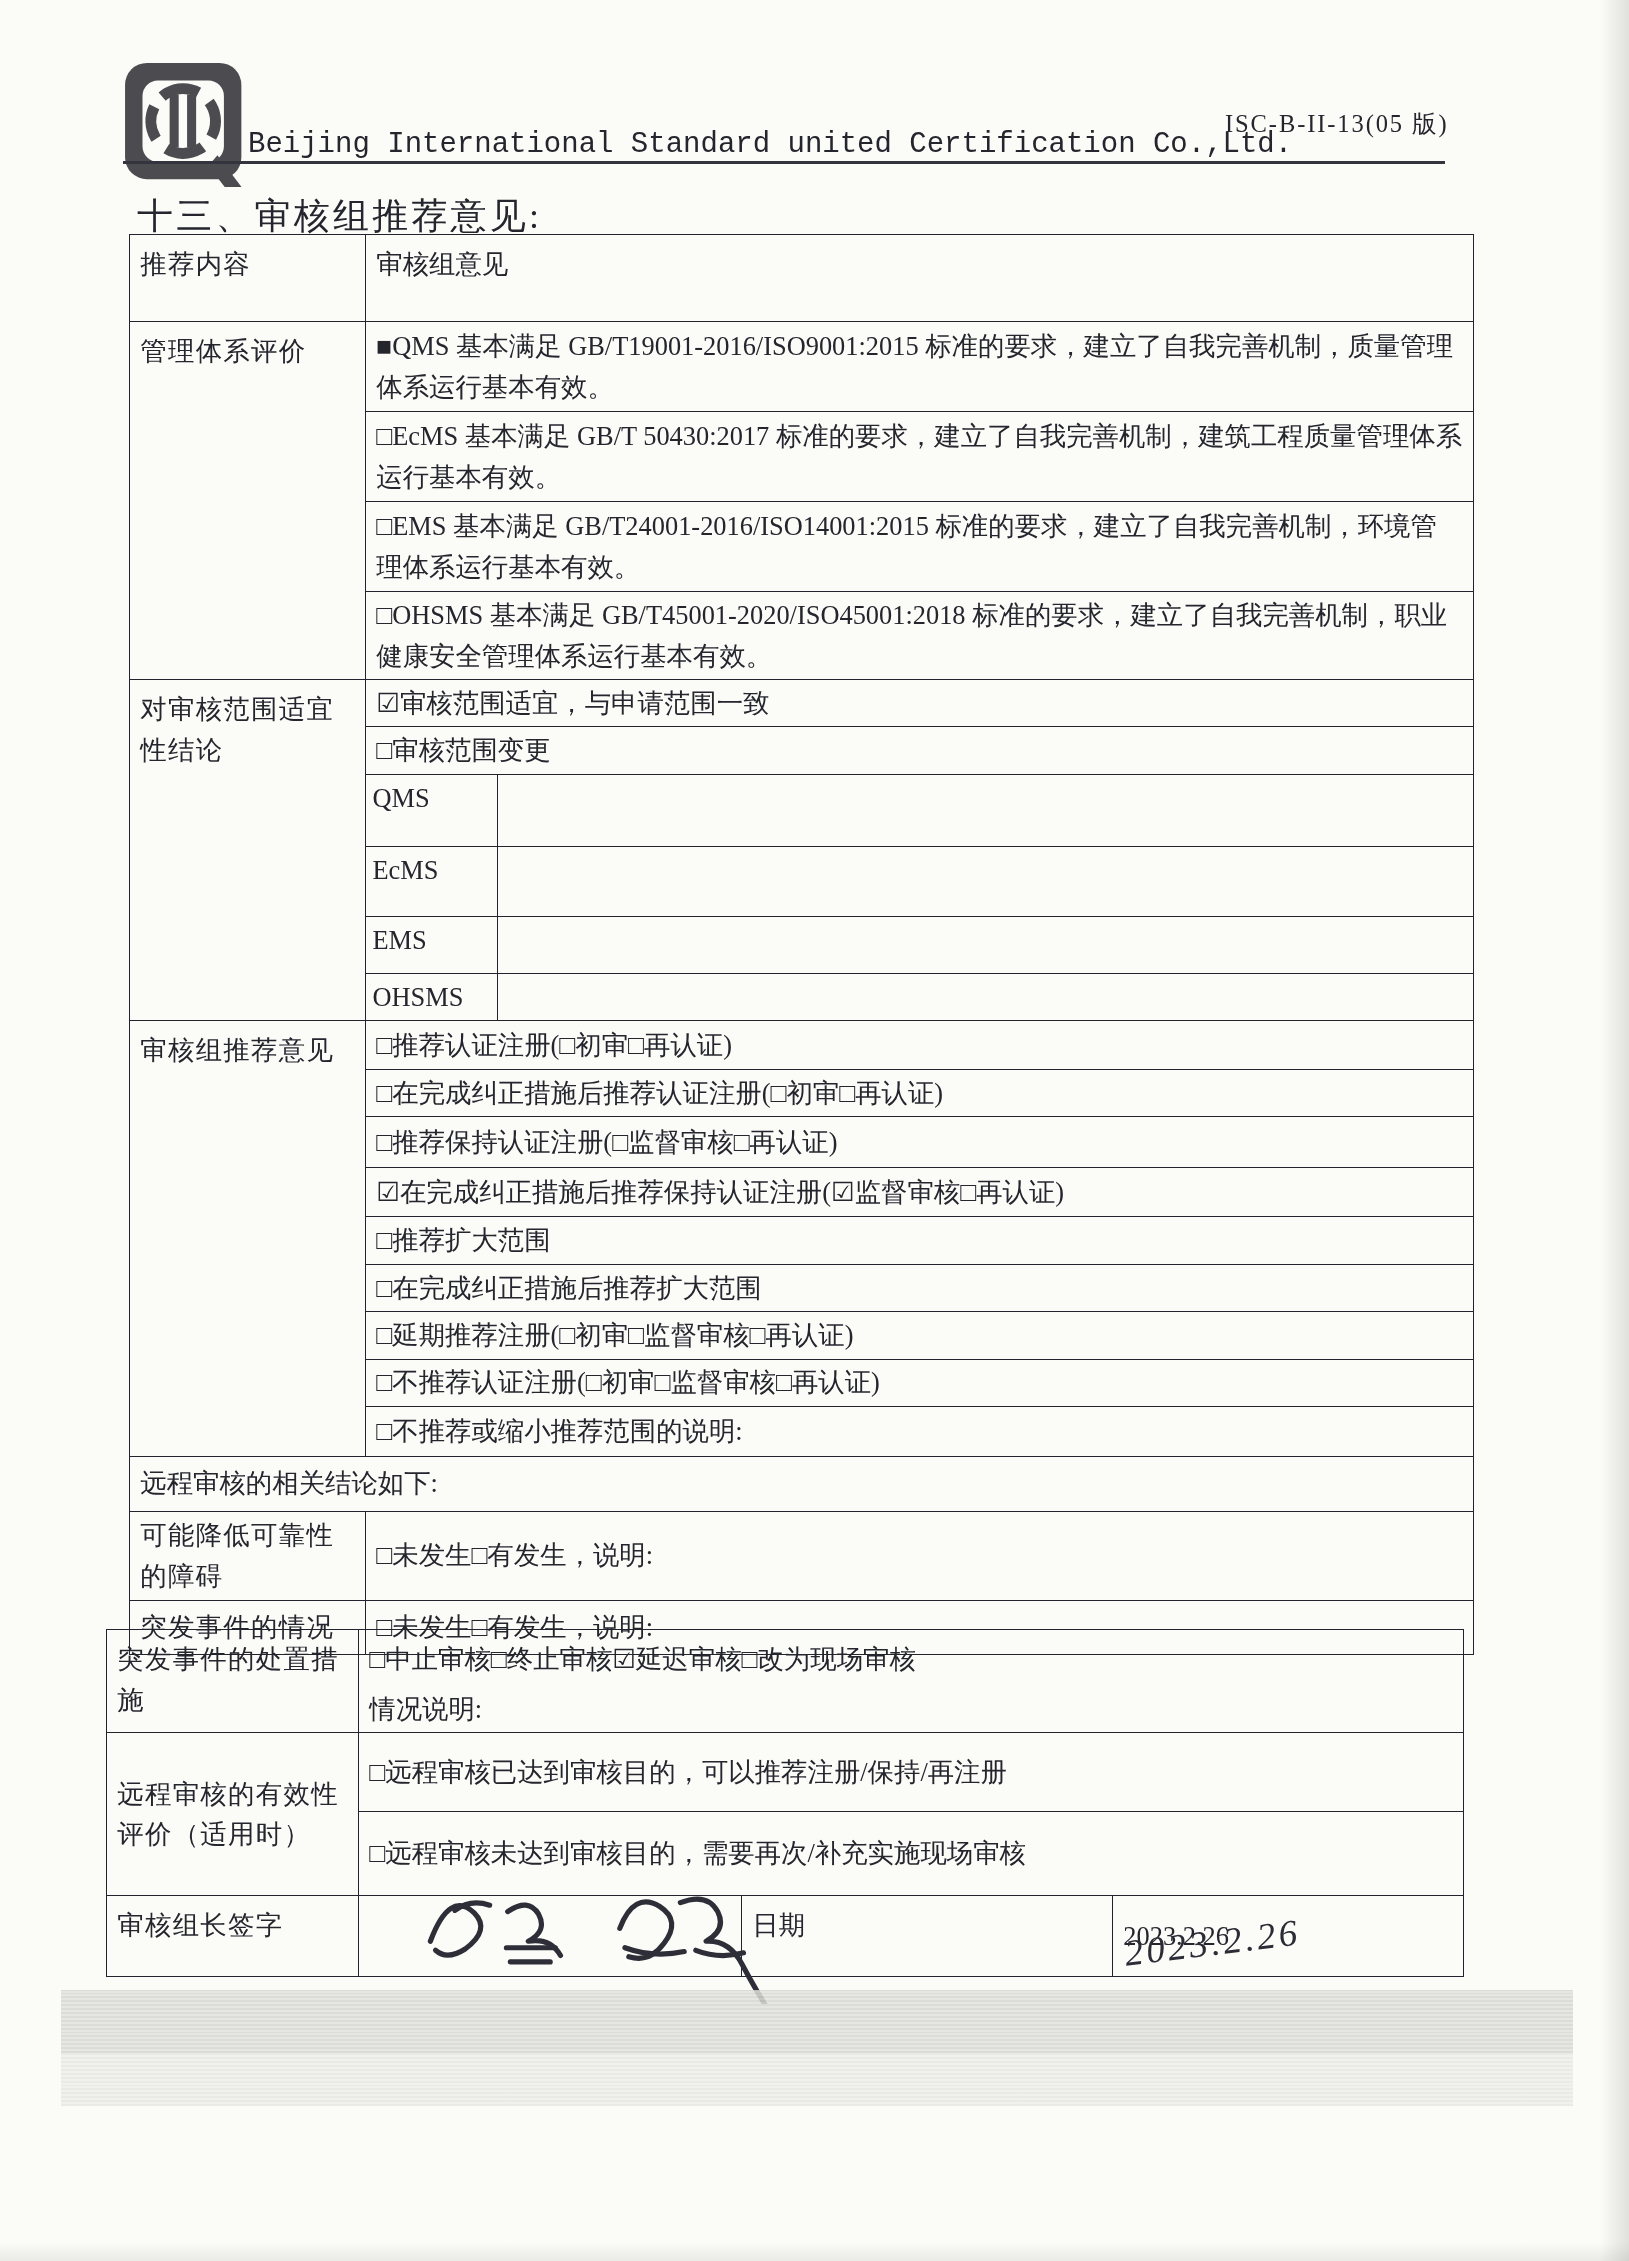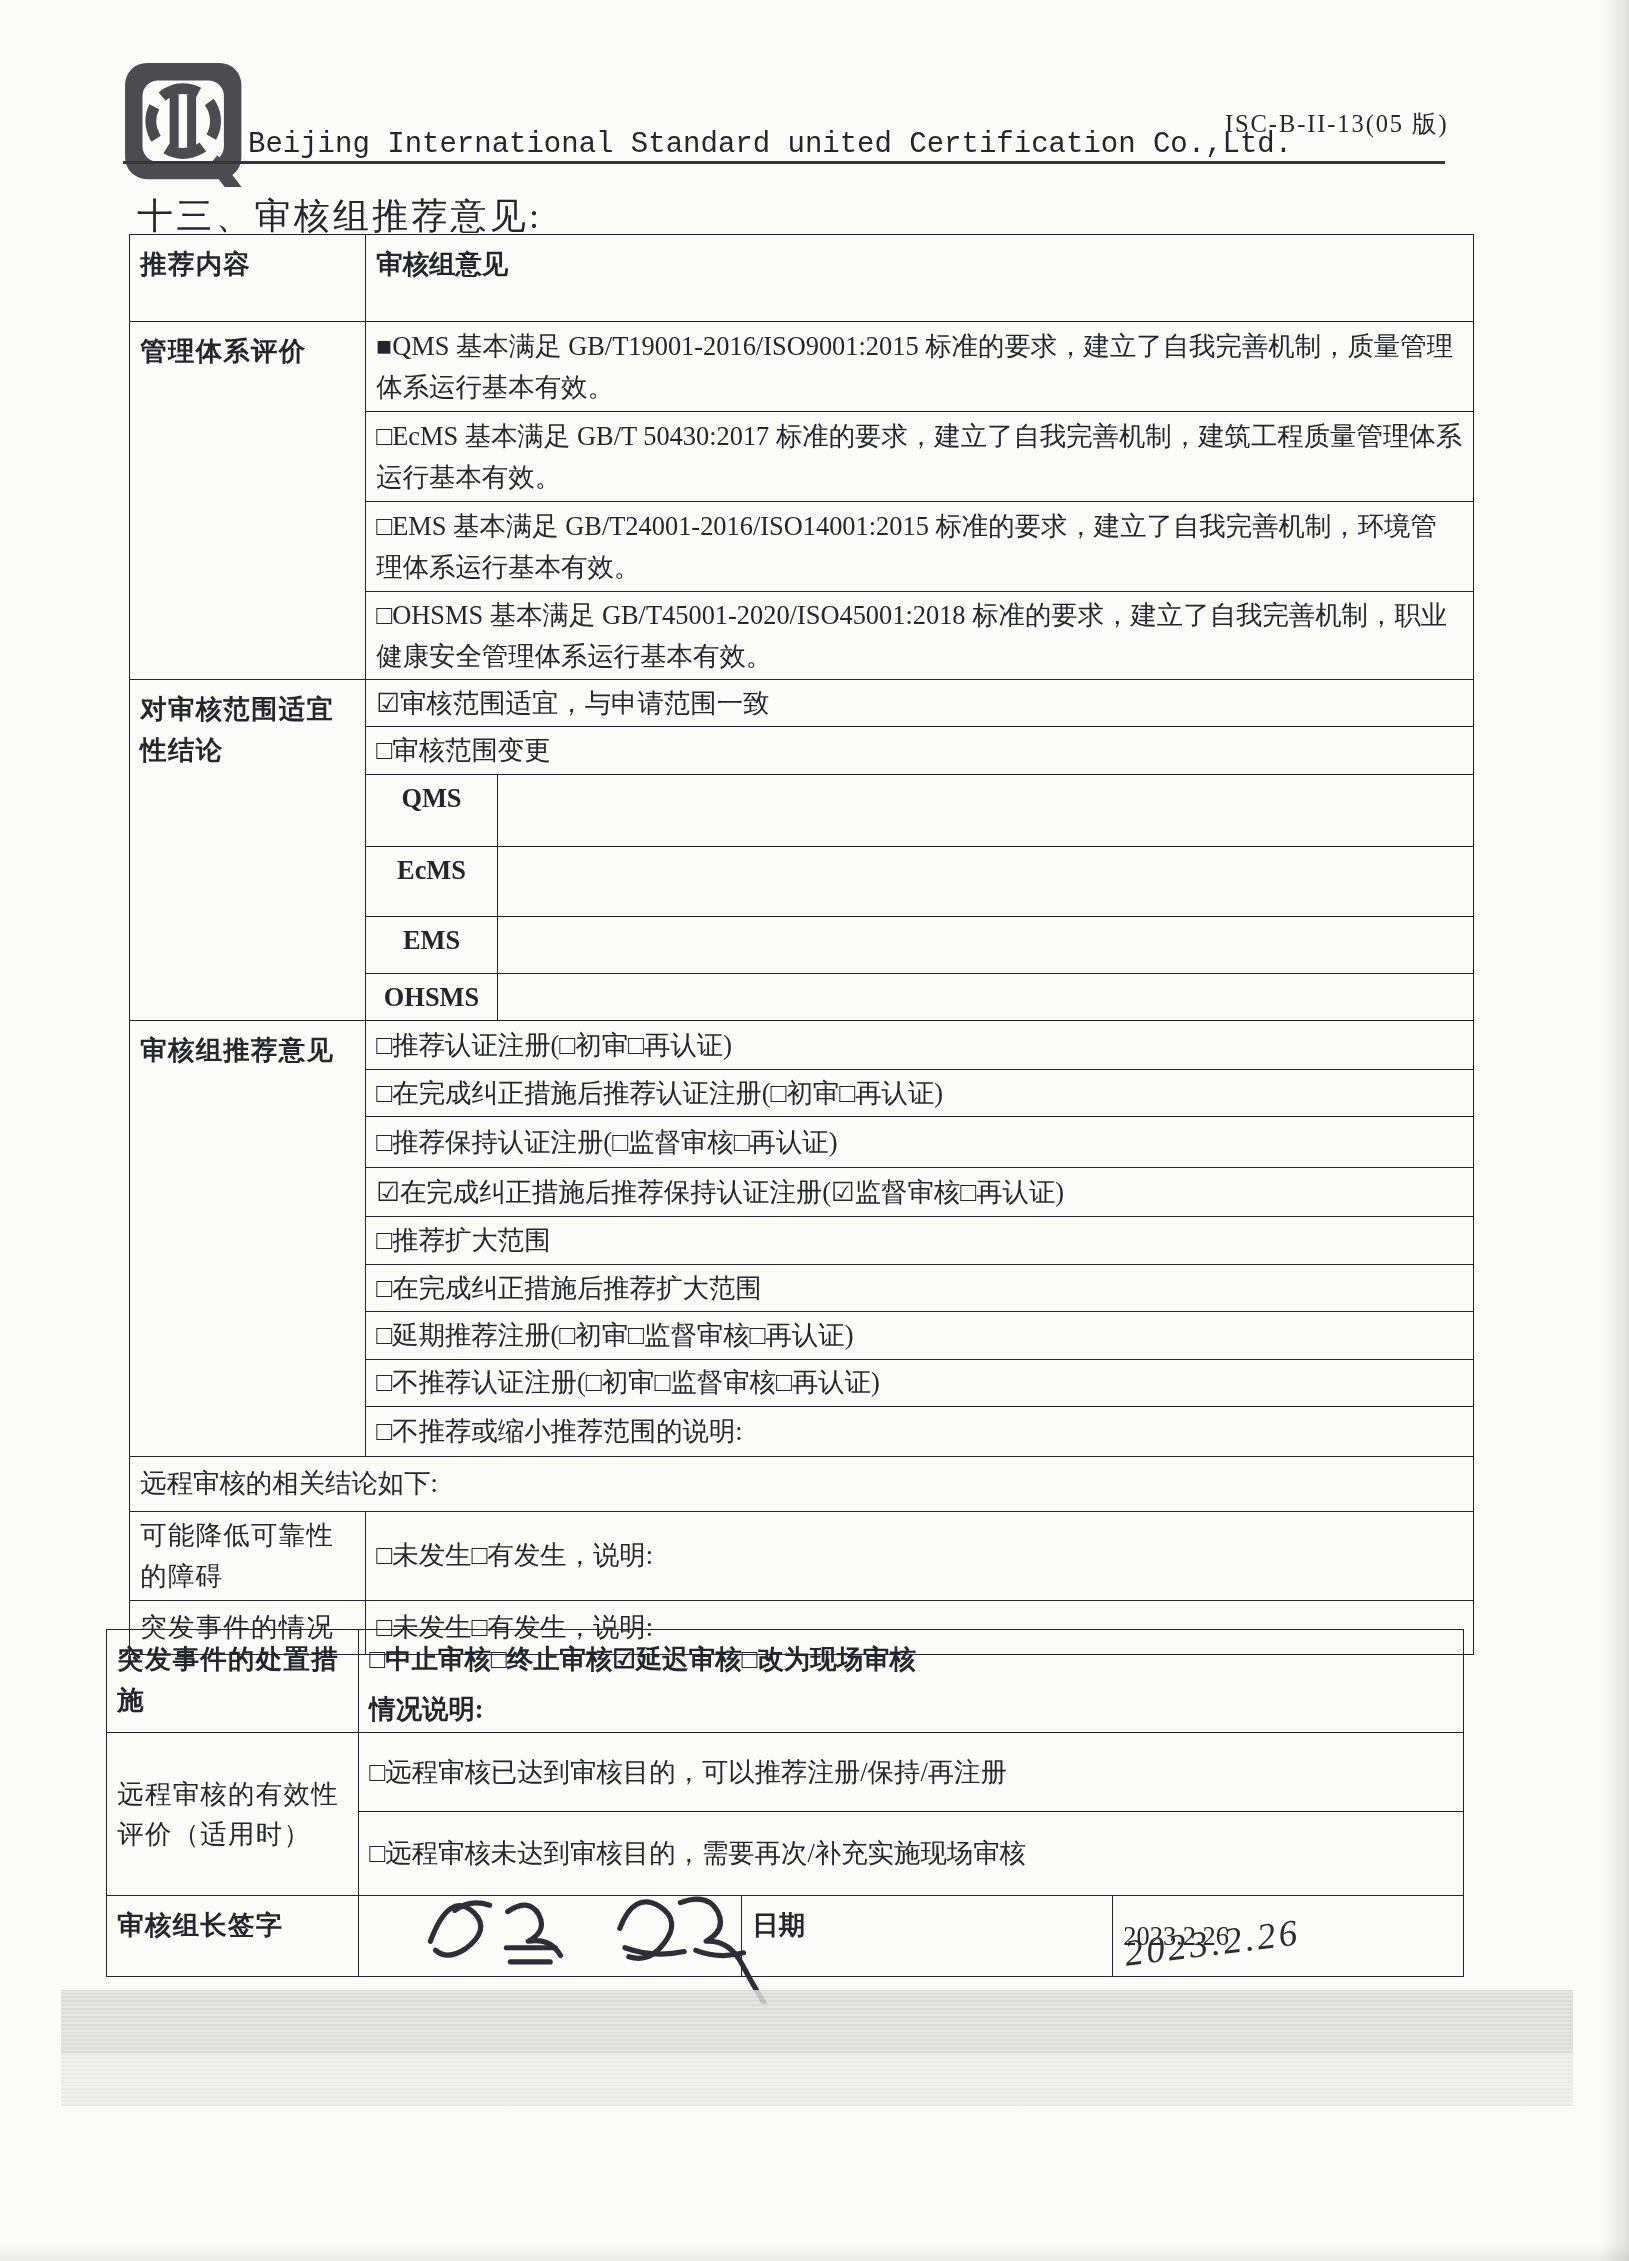--- a/index.html
+++ b/index.html
@@ -10,23 +10,23 @@
   .co-cn{left:246px;top:75px;font-size:32px;letter-spacing:1.9px;}
   .co-en{left:248px;top:128px;font-size:29px;font-family:"Liberation Mono","DejaVu Sans Mono",monospace;}
   .doc-code{left:1225px;top:107px;font-size:24.5px;letter-spacing:1.9px;}
   .hr{left:123px;top:161px;width:1322px;height:3.2px;background:#34343f;}
   .title{left:137px;top:192px;font-size:36px;letter-spacing:3.2px;}
   
   table{border-collapse:collapse;table-layout:fixed;position:absolute;background:transparent;}
   td{border:1.9px solid #23232e;padding:2.6px 10.3px;font-size:26.4px;line-height:1.55;vertical-align:middle;}
   .t1{left:129px;top:234px;width:1345px;}
   .t2{left:106px;top:1629px;width:1358px;padding-left:7px;}
-  td.top{vertical-align:top;padding-top:9px;font-weight:bold;}
+  td.top{vertical-align:top;padding-top:9px;}
   td.lab{letter-spacing:1.3px;}
-  td.nopad{padding:2.6px 6.4px;text-align:center;}
+  td.nopad{padding:2.6px 6.4px;}
   .line2{margin-top:9px;}
   .datecell{vertical-align:top;padding-top:19.3px;}
   
   .sig{left:393px;top:1865px;pointer-events:none;}
   .hand-date{left:1122px;top:1932px;font-size:37px;font-style:italic;letter-spacing:3.2px;
              color:#2c2c36;transform:rotate(-7deg);transform-origin:left top;}
   
   .band1{left:61px;top:1990px;width:1512px;height:63px;
          background:repeating-linear-gradient(0deg,#d6d6d2 0 1.9px,#e2e2de 1.9px 3.9px);opacity:.85;}
   .band2{left:61px;top:2053px;width:1512px;height:53px;

